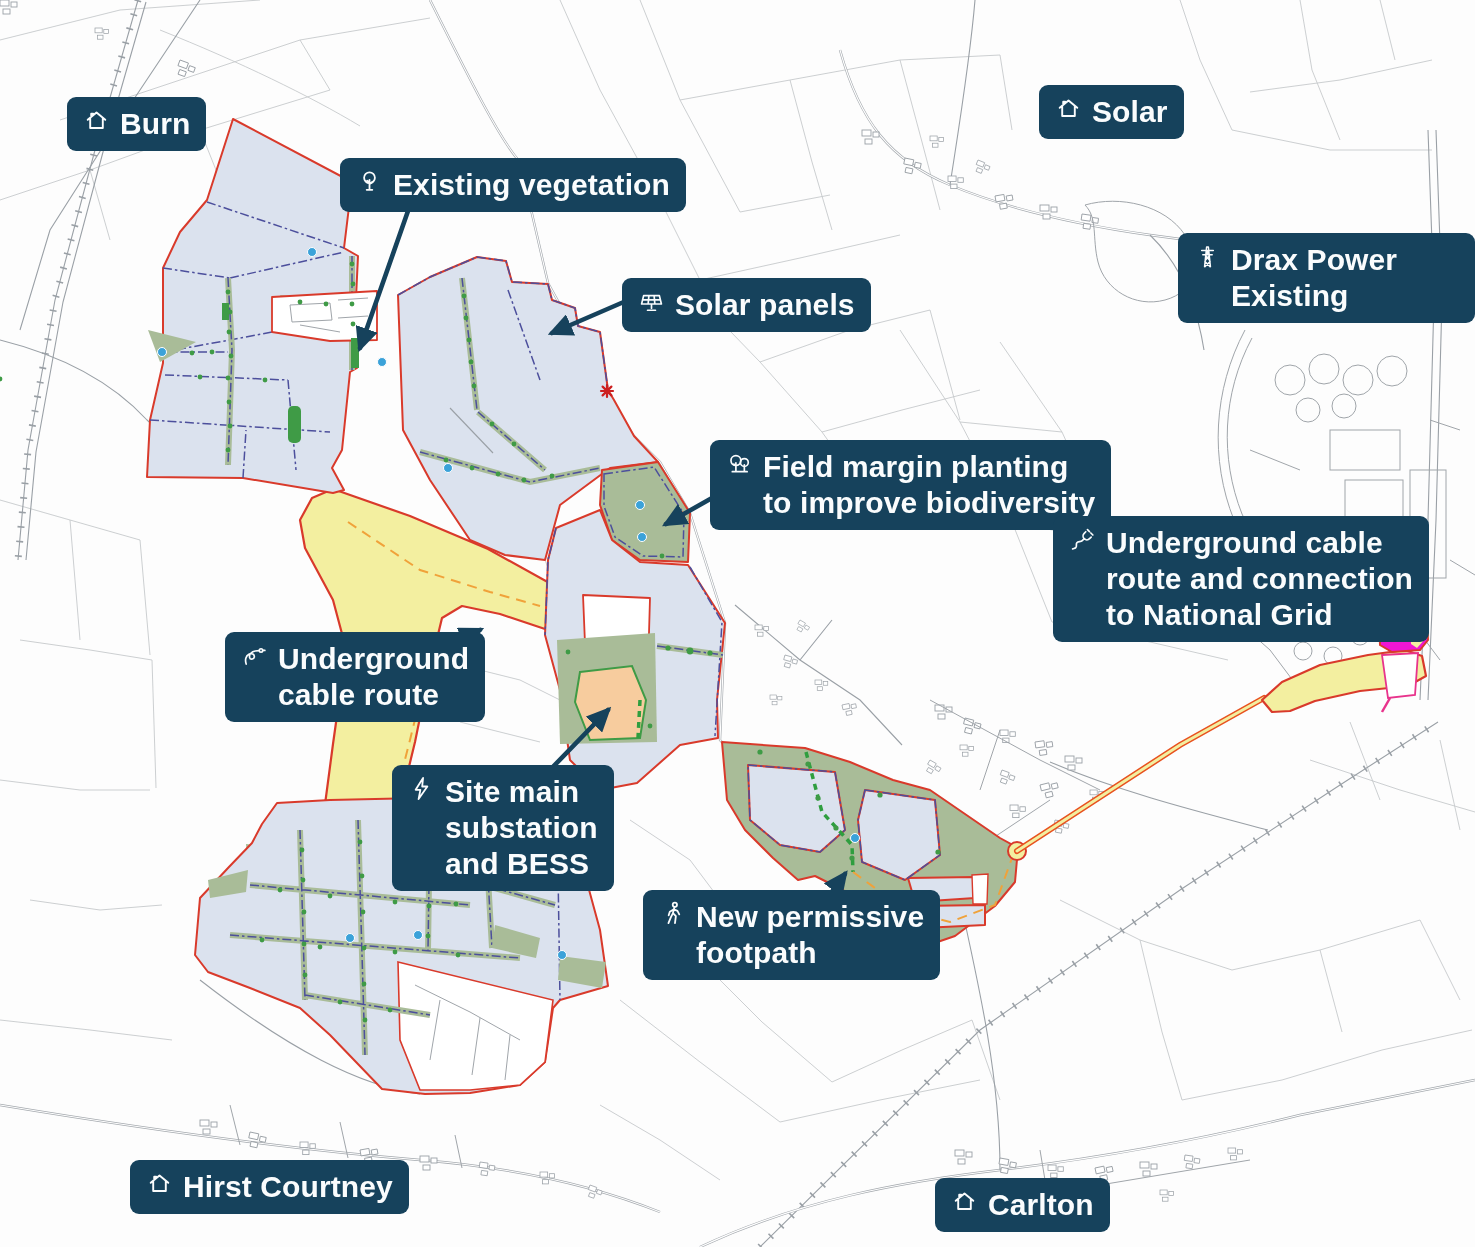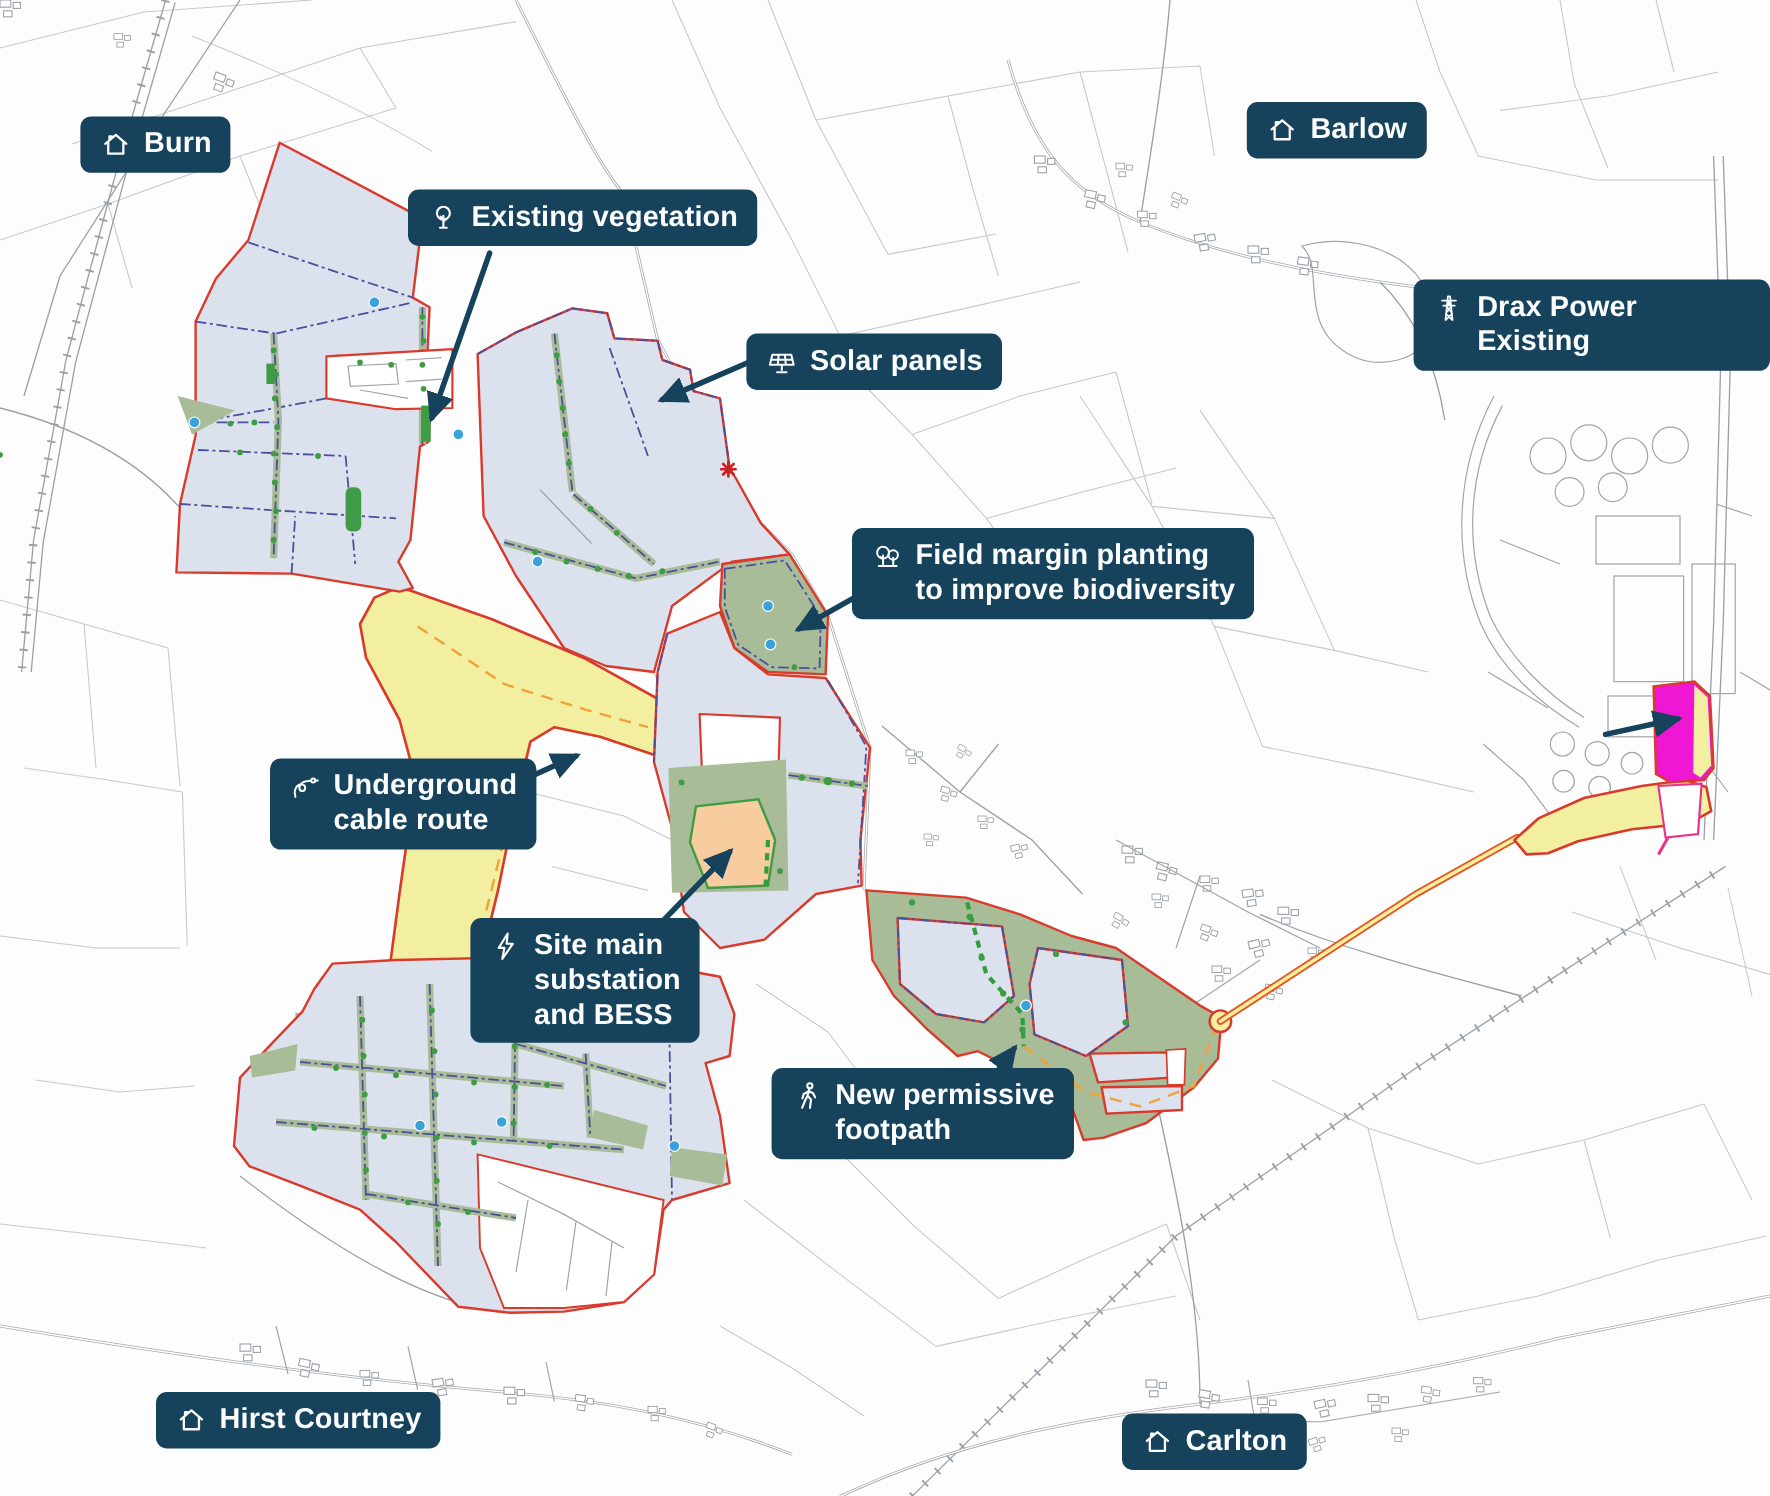--- a/index.html
+++ b/index.html
@@ -31,21 +31,21 @@
   .gstrip{fill:#3f9b46;}
   .fdash{fill:none;stroke:#2f9e3f;stroke-width:3.5;stroke-dasharray:6 5;}
   .odash{fill:none;stroke:#f0a23a;stroke-width:2;stroke-dasharray:10 7;}
   .route-o{fill:none;stroke:#e8521f;stroke-width:6;stroke-linecap:round;}
   .route-y{fill:none;stroke:#f3efa0;stroke-width:3;stroke-linecap:round;}
   .star{stroke:#cc1f1f;stroke-width:2.2;stroke-linecap:round;}
   .arrow{fill:none;stroke:#16425c;stroke-width:4.6;stroke-linecap:round;}
   
   .lbl{position:absolute;display:flex;align-items:flex-start;gap:10px;
        background:#16425c;color:#fafcfd;border-radius:9px;padding:9px 16px;
-       font-size:24px;font-weight:700;line-height:1.2;white-space:pre-line;
+       font-size:30px;font-weight:700;line-height:1.2;white-space:pre-line;
        letter-spacing:.1px;}
   .lbl .ic{flex:0 0 auto;margin-top:1px;color:#fafcfd;}
   .lbl .ic svg{display:block;}
   .lbl .tx{display:block;}
 </style>
 </head>
 <body>
 
 <svg width="0" height="0" style="position:absolute" aria-hidden="true">
   <defs>
@@ -442,38 +442,46 @@
   <span class="ic"><svg width="27" height="27">
           <use href="#i-tree"></use>
         </svg></span>
   <span class="tx">Existing vegetation</span>
 </div>
 
 <div class="lbl" style="left:1039px;top:85px">
   <span class="ic"><svg width="27" height="27">
           <use href="#i-house"></use>
         </svg></span>
-  <span class="tx">Barlow</span>
+  <span class="tx">Solar</span>
 </div>
 
 <div class="lbl" style="left:1178px;top:233px">
   <span class="ic"><svg width="27" height="27">
           <use href="#i-pylon"></use>
         </svg></span>
   <span class="tx">Drax Power Existing</span>
 </div>
 
 <div class="lbl" style="left:710px;top:440px">
   <span class="ic"><svg width="27" height="27">
           <use href="#i-trees"></use>
         </svg></span>
   <span class="tx">Field margin planting
 to improve biodiversity</span>
 </div>
 
+<div class="lbl" style="left:1053px;top:516px">
+  <span class="ic"><svg width="27" height="27">
+          <use href="#i-plug"></use>
+        </svg></span>
+  <span class="tx">Underground cable
+route and connection
+to National Grid</span>
+</div>
 
 <div class="lbl" style="left:392px;top:765px">
   <span class="ic"><svg width="27" height="27">
           <use href="#i-bolt"></use>
         </svg></span>
   <span class="tx">Site main
 substation
 and BESS</span>
 </div>
 

